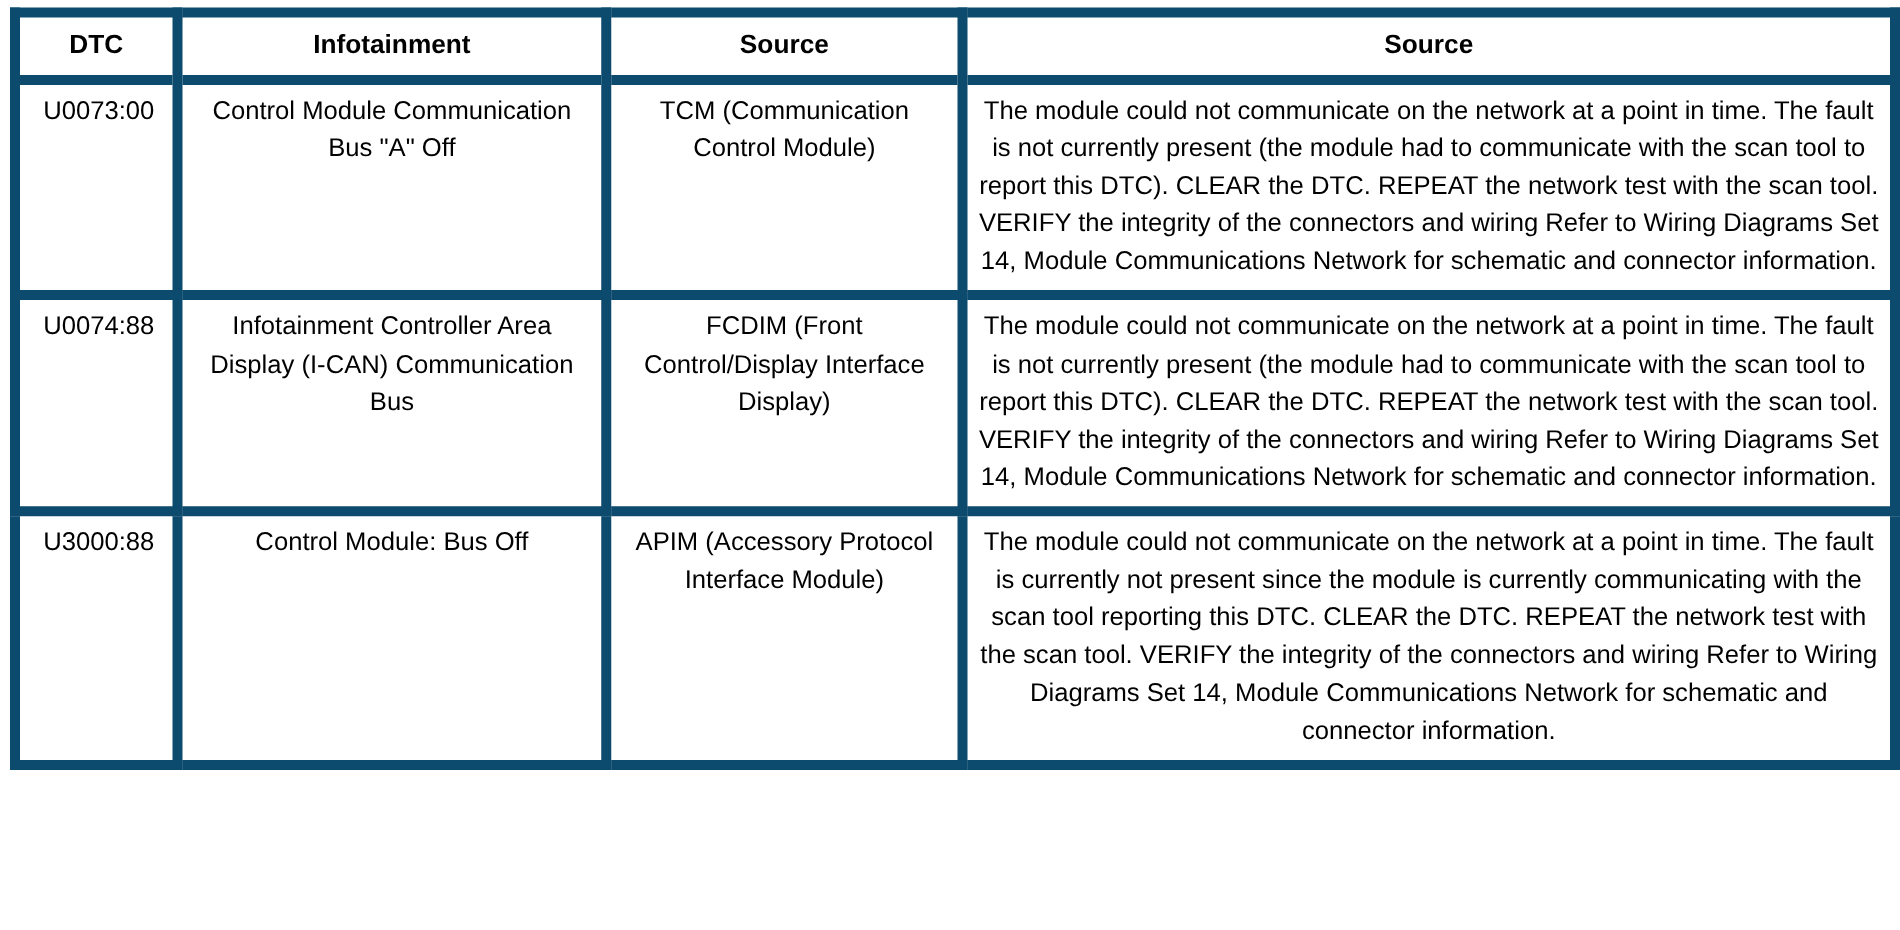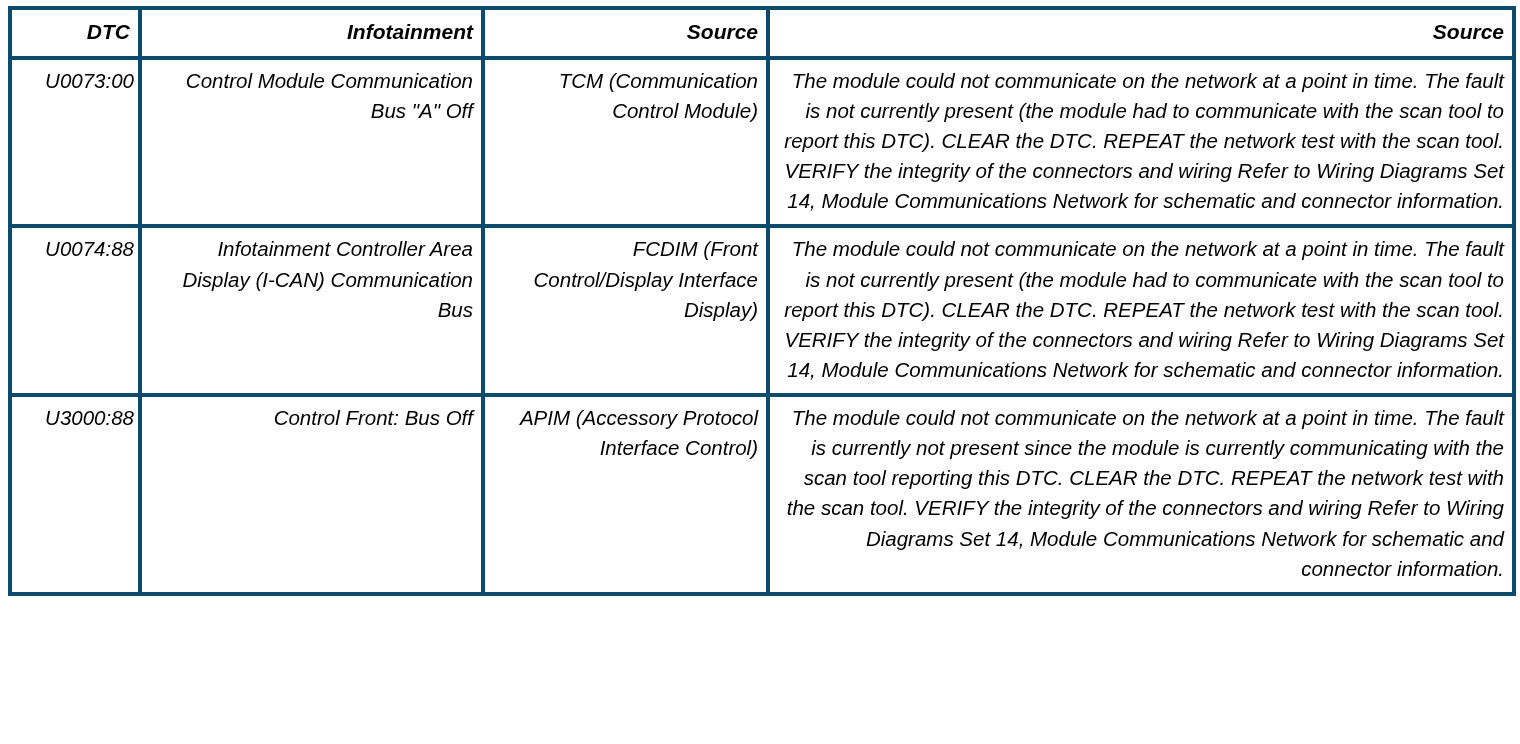--- a/index.html
+++ b/index.html
@@ -26,27 +26,26 @@
     width: 1504px;
     border: 3px solid #000;
   }
   table.dtc-table col.c-dtc { width: 130px; }
   table.dtc-table col.c-desc { width: 343px; }
   table.dtc-table col.c-src { width: 285px; }
   table.dtc-table col.c-act { width: 746px; }
 
   table.dtc-table th,
   table.dtc-table td {
-    border: 4px solid #0c4a6e;
+    border: 8px solid #0c4a6e;
     vertical-align: top;
     padding: 6px 8px 8px 8px;
     font-size: 20.5px;
     line-height: 1.47;
-    text-align: right;
-    font-style: italic;
+    text-align: center;
   }
   table.dtc-table thead th {
     font-weight: bold;
     font-size: 21px;
     padding-top: 7px;
     padding-bottom: 8px;
     border-bottom: 3px solid #000;
   }
   table.dtc-table td.cell-dtc {
     white-space: nowrap;
@@ -83,19 +82,19 @@
         <td class="cell-action">The module could not communicate on the network at a point in time. The fault is not currently present (the module had to communicate with the scan tool to report this DTC). CLEAR the DTC. REPEAT the network test with the scan tool. VERIFY the integrity of the connectors and wiring Refer to Wiring Diagrams Set 14, Module Communications Network for schematic and connector information.</td>
       </tr>
       <tr class="data-row row-1">
         <td class="cell-dtc">U0074:88</td>
         <td class="cell-description">Infotainment Controller Area Display (I-CAN) Communication Bus</td>
         <td class="cell-source">FCDIM (Front Control/Display Interface Display)</td>
         <td class="cell-action">The module could not communicate on the network at a point in time. The fault is not currently present (the module had to communicate with the scan tool to report this DTC). CLEAR the DTC. REPEAT the network test with the scan tool. VERIFY the integrity of the connectors and wiring Refer to Wiring Diagrams Set 14, Module Communications Network for schematic and connector information.</td>
       </tr>
       <tr class="data-row row-2">
         <td class="cell-dtc">U3000:88</td>
-        <td class="cell-description">Control Front: Bus Off</td>
-        <td class="cell-source">APIM (Accessory Protocol Interface Control)</td>
+        <td class="cell-description">Control Module: Bus Off</td>
+        <td class="cell-source">APIM (Accessory Protocol Interface Module)</td>
         <td class="cell-action">The module could not communicate on the network at a point in time. The fault is currently not present since the module is currently communicating with the scan tool reporting this DTC. CLEAR the DTC. REPEAT the network test with the scan tool. VERIFY the integrity of the connectors and wiring Refer to Wiring Diagrams Set 14, Module Communications Network for schematic and connector information.</td>
       </tr>
     </tbody>
   </table>
 </div>
 
 </body></html>

